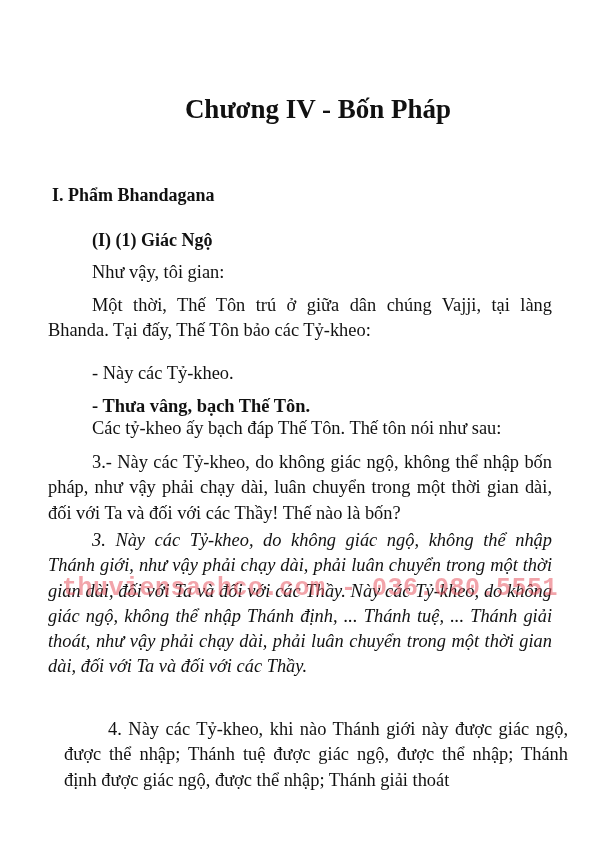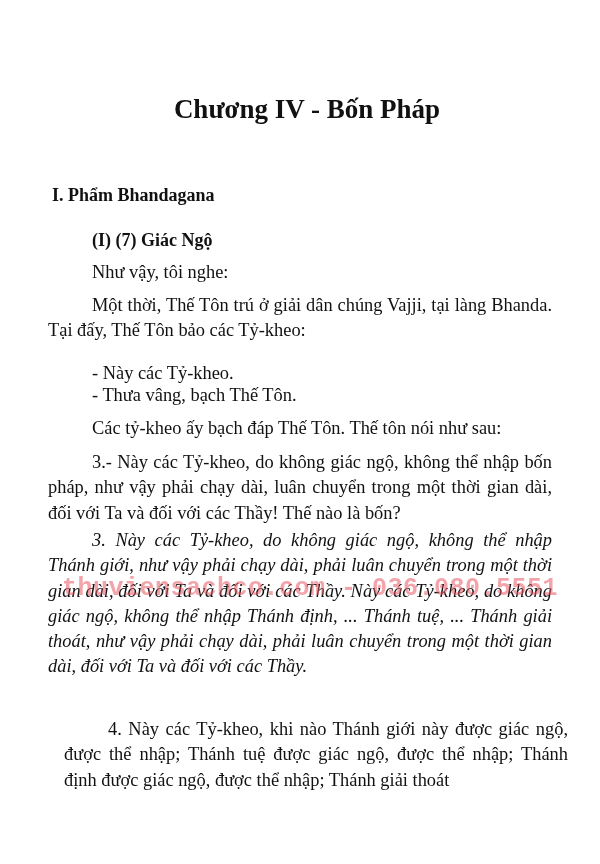--- a/index.html
+++ b/index.html
@@ -17,21 +17,21 @@
     }
     .page {
       position: absolute;
       left: 48px;
       top: 0;
       width: 504px;
     }
     .chapter-title {
       position: absolute;
       top: 93px;
-      left: 7px;
+      left: 18px;
       width: 504px;
       text-align: center;
       font-weight: bold;
       font-size: 27px;
       line-height: 32px;
       margin: 0;
     }
     .section-heading {
       position: absolute;
       top: 184px;
@@ -76,25 +76,25 @@
       white-space: nowrap;
       pointer-events: none;
     }
   </style>
 </head>
 <body>
 
 <div class="page">
   <h1 class="chapter-title">Chương IV - Bốn Pháp</h1>
   <h2 class="section-heading">I. Phẩm Bhandagana</h2>
-  <h3 class="sutta-heading">(I) (7) Giác Ngộ</h3>
+  <h3 class="sutta-heading">(I) (1) Giác Ngộ</h3>
 
-  <p class="para single" style="top:260px;">Như vậy, tôi nghe:</p>
-  <p class="para" style="top:293px;">Một thời, Thế Tôn trú ở giải dân chúng Vajji, tại làng Bhanda. Tại đấy, Thế Tôn bảo các Tỷ-kheo:</p>
+  <p class="para single" style="top:260px;">Như vậy, tôi gian:</p>
+  <p class="para" style="top:293px;">Một thời, Thế Tôn trú ở giữa dân chúng Vajji, tại làng Bhanda. Tại đấy, Thế Tôn bảo các Tỷ-kheo:</p>
   <p class="para single" style="top:361px;">- Này các Tỷ-kheo.</p>
-  <p class="para single" style="top:383px;">- Thưa vâng, bạch Thế Tôn.</p>
+  <p class="para single" style="top:394px;font-weight:bold;">- Thưa vâng, bạch Thế Tôn.</p>
   <p class="para single" style="top:416px;">Các tỷ-kheo ấy bạch đáp Thế Tôn. Thế tôn nói như sau:</p>
   <p class="para" style="top:450px;">3.- Này các Tỷ-kheo, do không giác ngộ, không thể nhập bốn pháp, như vậy phải chạy dài, luân chuyển trong một thời gian dài, đối với Ta và đối với các Thầy! Thế nào là bốn?</p>
   <p class="para" style="top:528px;font-style:italic;">3. Này các Tỷ-kheo, do không giác ngộ, không thể nhập Thánh giới, như vậy phải chạy dài, phải luân chuyển trong một thời gian dài, đối với Ta và đối với các Thầy. Này các Tỷ-kheo, do không giác ngộ, không thể nhập Thánh định, ... Thánh tuệ, ... Thánh giải thoát, như vậy phải chạy dài, phải luân chuyển trong một thời gian dài, đối với Ta và đối với các Thầy.</p>
   <p class="para" style="top:717px;margin-left:16px;">4. Này các Tỷ-kheo, khi nào Thánh giới này được giác ngộ, được thể nhập; Thánh tuệ được giác ngộ, được thể nhập; Thánh định được giác ngộ, được thể nhập; Thánh giải thoát</p>
 </div>
 
 <div class="watermark">thuviensachco.com - 036.080.5551</div>
 
 </body></html>

